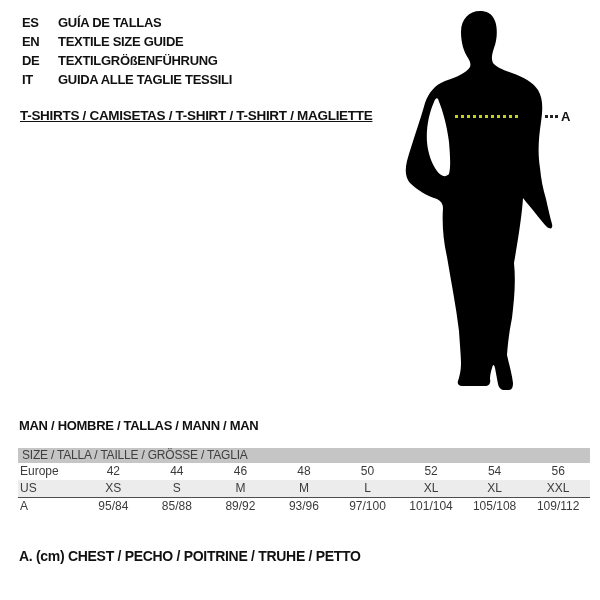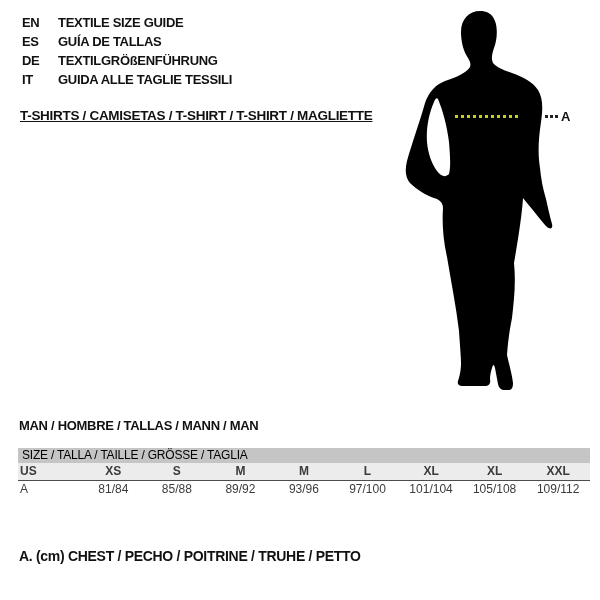--- a/index.html
+++ b/index.html
@@ -29,36 +29,36 @@
   .measure-label{position:absolute;left:561px;top:109px;font-size:13px;font-weight:700;}
   
   .man-heading{position:absolute;top:418px;left:19px;font-size:13px;font-weight:700;letter-spacing:-0.3px;}
   
   .tablewrap{position:absolute;top:448px;left:18px;width:572px;}
   table.sizes{border-collapse:collapse;width:572px;font-size:12px;color:#3b3b3b;table-layout:fixed;}
   table.sizes td{text-align:center;height:17px;padding:0;line-height:17px;white-space:nowrap;}
   table.sizes td.lbl{text-align:left;padding-left:2px;width:58px;}
   tr.hdr td{
     background:#c5c5c5;text-align:left;height:15px;line-height:15px;
-    padding-left:4px;color:#000000;letter-spacing:-0.2px;
+    padding-left:4px;color:#404040;letter-spacing:-0.2px;
   }
-  tr.row-us td, tr.row-num td{background:#ececec;font-weight:bold;}
+  tr.row-us td, tr.row-num td{background:#ececec;}
   tr.row-a td{border-top:1px solid #4d4d4d;background:#ffffff;}
   
   .footnote{position:absolute;top:548px;left:19px;font-size:14px;font-weight:700;letter-spacing:-0.3px;}
 </style>
 </head>
 <body>
 
 <div class="lang-list">
   <div class="lang-row">
-    <span class="code">EN</span><span>TEXTILE SIZE GUIDE</span>
+    <span class="code">ES</span><span>GUÍA DE TALLAS</span>
   </div>
   <div class="lang-row">
-    <span class="code">ES</span><span>GUÍA DE TALLAS</span>
+    <span class="code">EN</span><span>TEXTILE SIZE GUIDE</span>
   </div>
   <div class="lang-row">
     <span class="code">DE</span><span>TEXTILGRÖßENFÜHRUNG</span>
   </div>
   <div class="lang-row">
     <span class="code">IT</span><span>GUIDA ALLE TAGLIE TESSILI</span>
   </div>
 </div>
 
 <div class="cats">
@@ -124,34 +124,45 @@
 <div class="measure-label">A</div>
 
 <div class="man-heading">MAN / HOMBRE / TALLAS / MANN / MAN</div>
 
 <div class="tablewrap">
   <table class="sizes">
     <tbody>
       <tr class="hdr">
         <td colspan="9">SIZE / TALLA / TAILLE / GRÖSSE / TAGLIA</td>
       </tr>
+      <tr class="row-eu">
+        <td class="lbl">Europe</td>
+        <td>42</td>
+        <td>44</td>
+        <td>46</td>
+        <td>48</td>
+        <td>50</td>
+        <td>52</td>
+        <td>54</td>
+        <td>56</td>
+      </tr>
       <tr class="row-us">
         <td class="lbl">US</td>
         <td>XS</td>
         <td>S</td>
         <td>M</td>
         <td>M</td>
         <td>L</td>
         <td>XL</td>
         <td>XL</td>
         <td>XXL</td>
       </tr>
       <tr class="row-a">
         <td class="lbl">A</td>
-        <td>81/84</td>
+        <td>95/84</td>
         <td>85/88</td>
         <td>89/92</td>
         <td>93/96</td>
         <td>97/100</td>
         <td>101/104</td>
         <td>105/108</td>
         <td>109/112</td>
       </tr>
     </tbody>
   </table>

